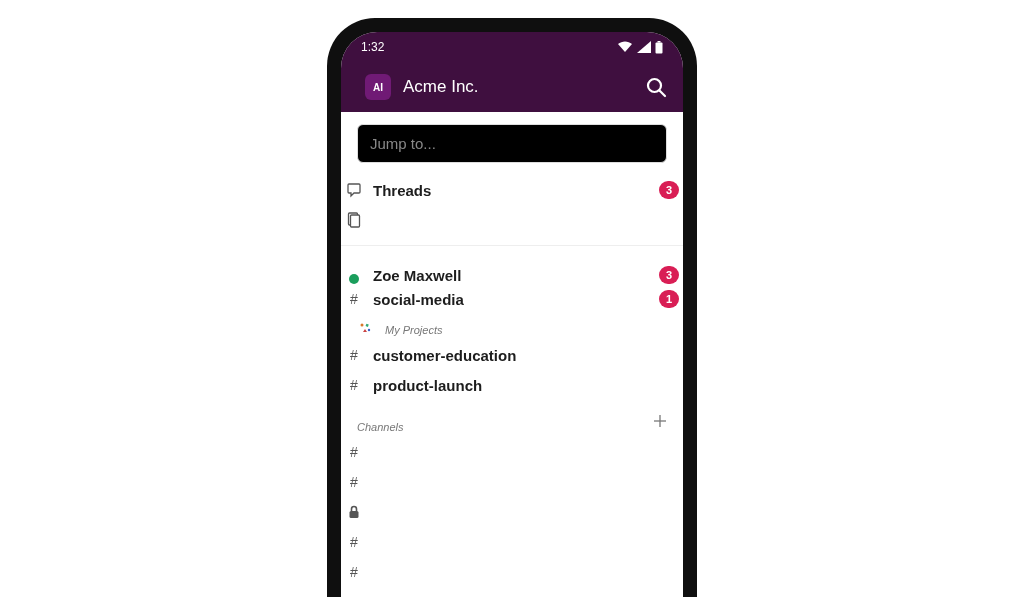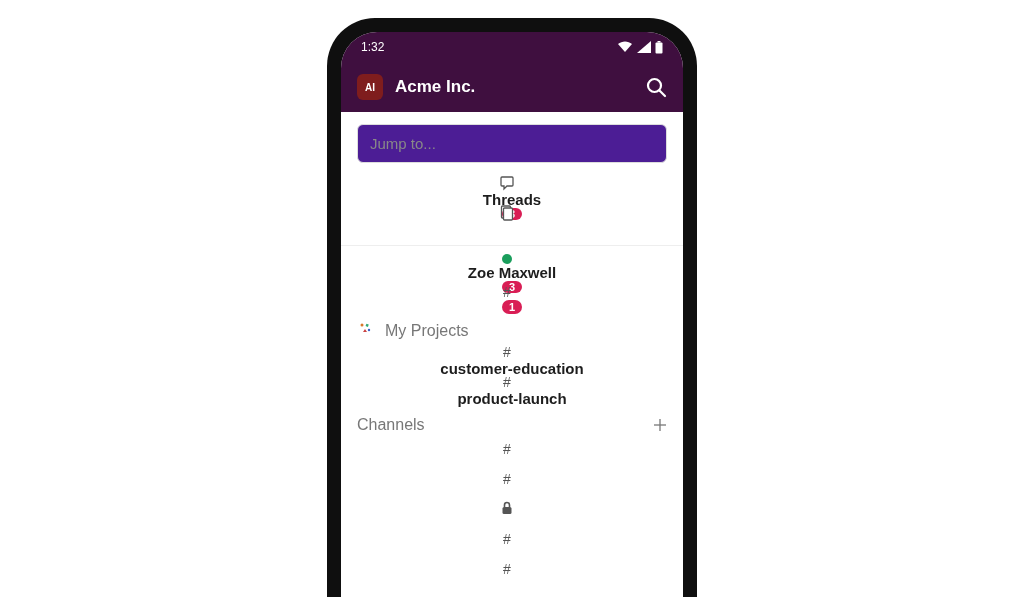--- a/index.html
+++ b/index.html
@@ -53,32 +53,33 @@
       background: #3f0f3f;
       height: 50px;
       display: flex;
       align-items: center;
       padding: 0 16px;
       gap: 12px;
     }
     .workspace-icon {
       width: 26px;
       height: 26px;
-      background: #7f1d1d;
+      background: #701a75;
       border-radius: 6px;
       display: flex;
       align-items: center;
       justify-content: center;
       color: #ffffff;
       font-size: 10px;
       font-weight: 700;
+      margin-left: 8px;
     }
     .workspace-name {
       color: #ffffff;
-      font-weight: 700;
+      font-weight: 400;
       font-size: 17px;
       flex: 1;
     }
     .search-icon-btn {
       color: #ffffff;
       display: flex;
       align-items: center;
       justify-content: center;
       cursor: pointer;
     }
@@ -89,29 +90,28 @@
     }
     .search-box-wrap {
       padding: 12px 16px;
     }
     .search-box {
       border: 1px solid #dddddd;
       border-radius: 6px;
       padding: 10px 12px;
       font-size: 15px;
       color: #888888;
-      background: #4c1d95;
+      background: #000000;
     }
     .list-row {
       display: flex;
       align-items: center;
       height: 30px;
       padding: 0 4px;
       cursor: pointer;
-      flex-direction: column;
     }
     .list-row .row-icon {
       width: 18px;
       display: flex;
       align-items: center;
       justify-content: center;
       color: #555555;
       font-size: 14px;
       margin-right: 10px;
     }
@@ -134,24 +134,25 @@
       justify-content: center;
       padding: 0 6px;
     }
     .divider {
       height: 1px;
       background: #eeeeee;
       margin: 10px 0 8px;
     }
     .section-header {
       display: flex;
-      align-items: flex-start;
+      align-items: flex-end;
       padding: 8px 16px 4px;
-      font-size: 16px;
+      font-size: 11px;
       color: #777777;
+      font-style: italic;
     }
     .section-header .section-icon {
       width: 18px;
       display: flex;
       align-items: center;
       justify-content: center;
       margin-right: 10px;
       font-size: 13px;
     }
     .section-header .section-title {
@@ -168,20 +169,21 @@
     }
     .presence-dot {
       width: 10px;
       height: 10px;
       background: #1a9e5c;
       border-radius: 50%;
       position: relative;
     }
     .gap-top {
       margin-top: 2px;
+      align-items: flex-end;
     }
   </style>
 </head>
 <body>
 
 <div class="phone-frame">
   <div class="phone-screen">
 
     <div class="status-bar">
       <span>1:32</span>
@@ -242,20 +244,21 @@
       <div class="list-row gap-top">
         <span class="row-icon">
           <span class="presence-dot"></span>
         </span>
         <span class="row-label">Zoe Maxwell</span>
         <span class="badge">3</span>
       </div>
 
       <div class="list-row">
         <span class="row-icon">#</span>
+        <span class="row-label">social-media</span>
         <span class="badge">1</span>
       </div>
 
       <div class="section-header">
         <span class="section-icon">
           <svg width="14" height="14" viewBox="0 0 14 14">
             <circle cx="3" cy="3" r="1.5" fill="#d9772a"></circle>
             <rect x="7" y="2" width="2.5" height="2.5" fill="#3a7" transform="rotate(20 8 3)"></rect>
             <path d="M4 10 L6 7 L8 10 Z" fill="#c44"></path>
             <circle cx="10" cy="8" r="1.2" fill="#3a5fcc"></circle>

